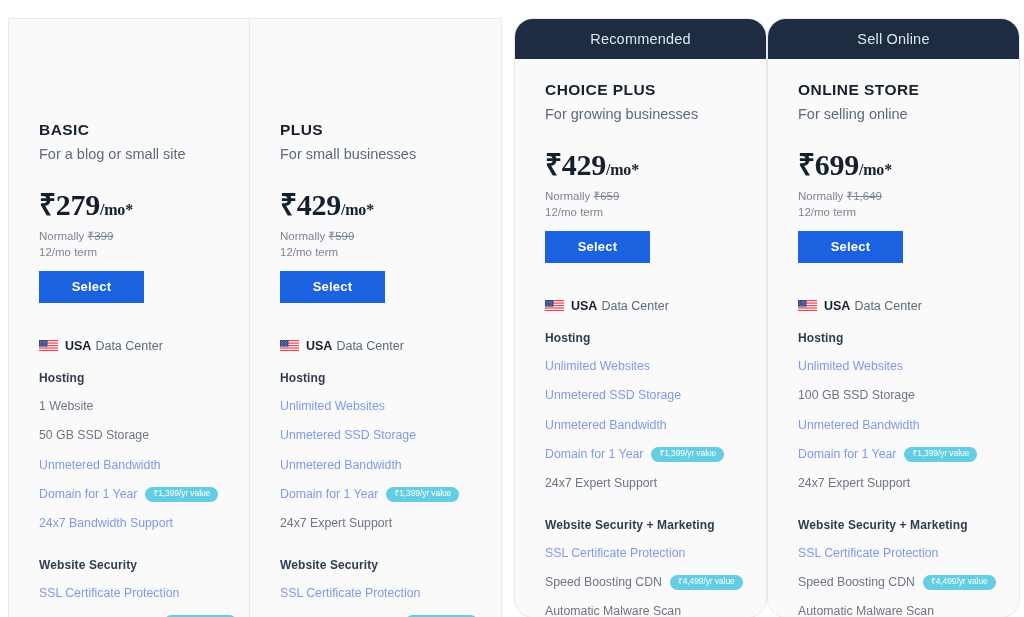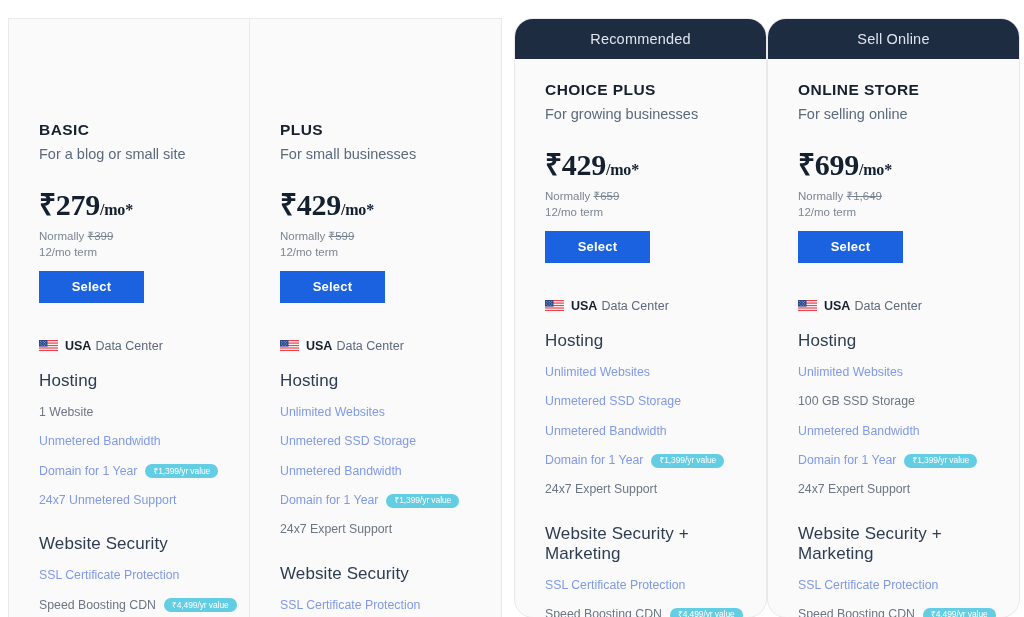--- a/index.html
+++ b/index.html
@@ -135,35 +135,34 @@
   }
   .datacenter-country {
     font-weight: bold;
     color: #16202e;
     margin-right: 4px;
   }
 
   
   .section-title {
     margin-top: 18px;
-    font-size: 17px;
-    font-weight: normal;
+    font-size: 12px;
+    font-weight: bold;
     color: #2f3d52;
     letter-spacing: .1px;
   }
   .section-title.marketing { margin-top: 0; }
 
   .feature-list {
     list-style: none;
     margin: 0;
     padding: 0;
   }
   .feature-item {
     display: flex;
-    align-items: center;
     font-size: 12.3px;
     line-height: 1.25;
     color: #6c7684;
     margin-top: 14px;
     white-space: nowrap;
   }
   .feature-item.link { color: #8099ea; }
 
   .value-badge {
     display: inline-block;
@@ -221,29 +220,32 @@
   </g>
 </svg></span>
           <span class="datacenter-country">USA</span>
           <span>Data Center</span>
         </div>
         <div class="section-title">Hosting</div>
         <ul class="feature-list">
           <li class="feature-item">
             <span>1 Website</span>
           </li>
+          <li class="feature-item">
+            <span>50 GB SSD Storage</span>
+          </li>
           <li class="feature-item link">
             <span>Unmetered Bandwidth</span>
           </li>
           <li class="feature-item link">
             <span>Domain for 1 Year</span>
             <span class="value-badge">₹1,399/yr value</span>
           </li>
           <li class="feature-item link">
-            <span>24x7 Unmetered Support</span>
+            <span>24x7 Bandwidth Support</span>
           </li>
         </ul>
         <div class="security-gap"></div>
         <div class="section-title marketing">Website Security</div>
         <ul class="feature-list">
           <li class="feature-item link">
             <span>SSL Certificate Protection</span>
           </li>
           <li class="feature-item">
             <span>Speed Boosting CDN</span>

